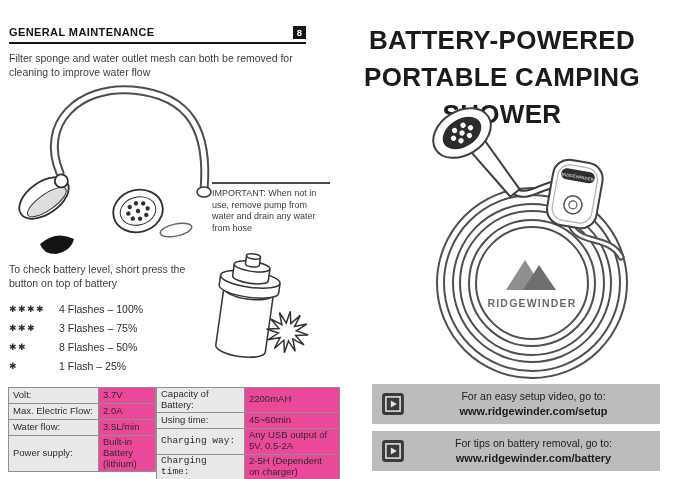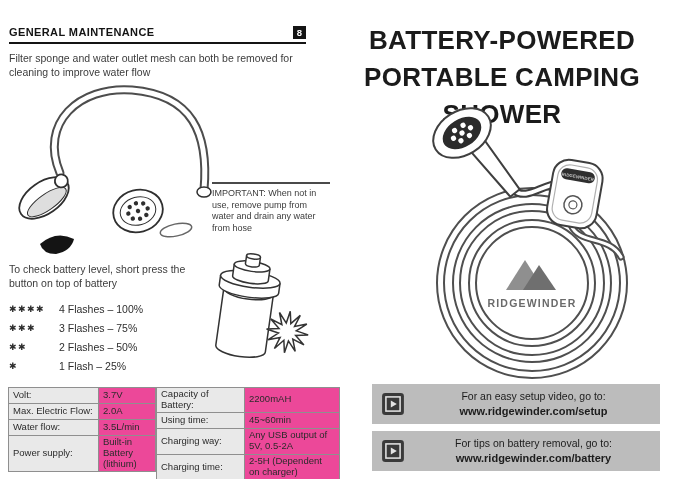--- a/index.html
+++ b/index.html
@@ -25,21 +25,21 @@
   .battery-text { position:absolute; left:9px; top:263px; width:185px; font-size:10.5px; line-height:1.32; color:#3c3c3c; }
 
   .flash-list { position:absolute; left:9px; top:299px; font-size:10.5px; color:#2e2e2e; }
   .flash-row { display:flex; align-items:center; height:19px; }
   .flash-stars { width:50px; font-size:9px; letter-spacing:1.5px; color:#2e2e2e; }
 
   .spec-tables { position:absolute; left:8px; top:387px; display:flex; align-items:flex-start; }
   table.spec { border-collapse:collapse; table-layout:fixed; font-size:9.5px; color:#2b2b2b; }
   table.spec td { border:1px solid #8f8f8f; padding:1px 4px; vertical-align:middle; line-height:1.15; background:#ec4899; }
   table.spec td.lab { background:#e9e9e9; }
-  .rh16 { height:16px; } .rh24 { height:24px; } .rh26 { height:26px; }
+  .rh16 { height:16px; } .rh24 { height:24px; } .rh26 { height:26px;font-family:Liberation Mono, monospace; }
 
   
   .rp-title { position:absolute; left:340px; top:22px; width:324px; text-align:center;
               font-size:26px; line-height:37px; font-weight:bold; color:#1b1b1b; letter-spacing:.3px; }
   .illu3 { position:absolute; left:365px; top:93px; width:312px; height:287px; }
 
   .info-box { position:absolute; left:372px; width:298px; height:40px; background:#bcbcbc;
               display:flex; align-items:center; }
   .box1 { top:384px; } .box2 { top:431px; }
   .vicon { width:24px; height:24px; margin-left:9px; flex:0 0 auto; }
@@ -95,21 +95,21 @@
     <div class="flash-row">
       <span class="flash-stars">✱✱✱✱</span>
       <span>4 Flashes – 100%</span>
     </div>
     <div class="flash-row">
       <span class="flash-stars">✱✱✱</span>
       <span>3 Flashes – 75%</span>
     </div>
     <div class="flash-row">
       <span class="flash-stars">✱✱</span>
-      <span>2 Flashes – 50%</span>
+      <span>8 Flashes – 50%</span>
     </div>
     <div class="flash-row">
       <span class="flash-stars">✱</span>
       <span>1 Flash – 25%</span>
     </div>
   </div>
 
   <svg class="illu2" viewBox="0 0 180 138">
     <g transform="rotate(8 88 60)" fill="#ffffff" stroke="#333333" stroke-width="1.5">
       <path d="M 63 41 L 63 99 A 25 8 0 0 0 113 99 L 113 41"></path>

